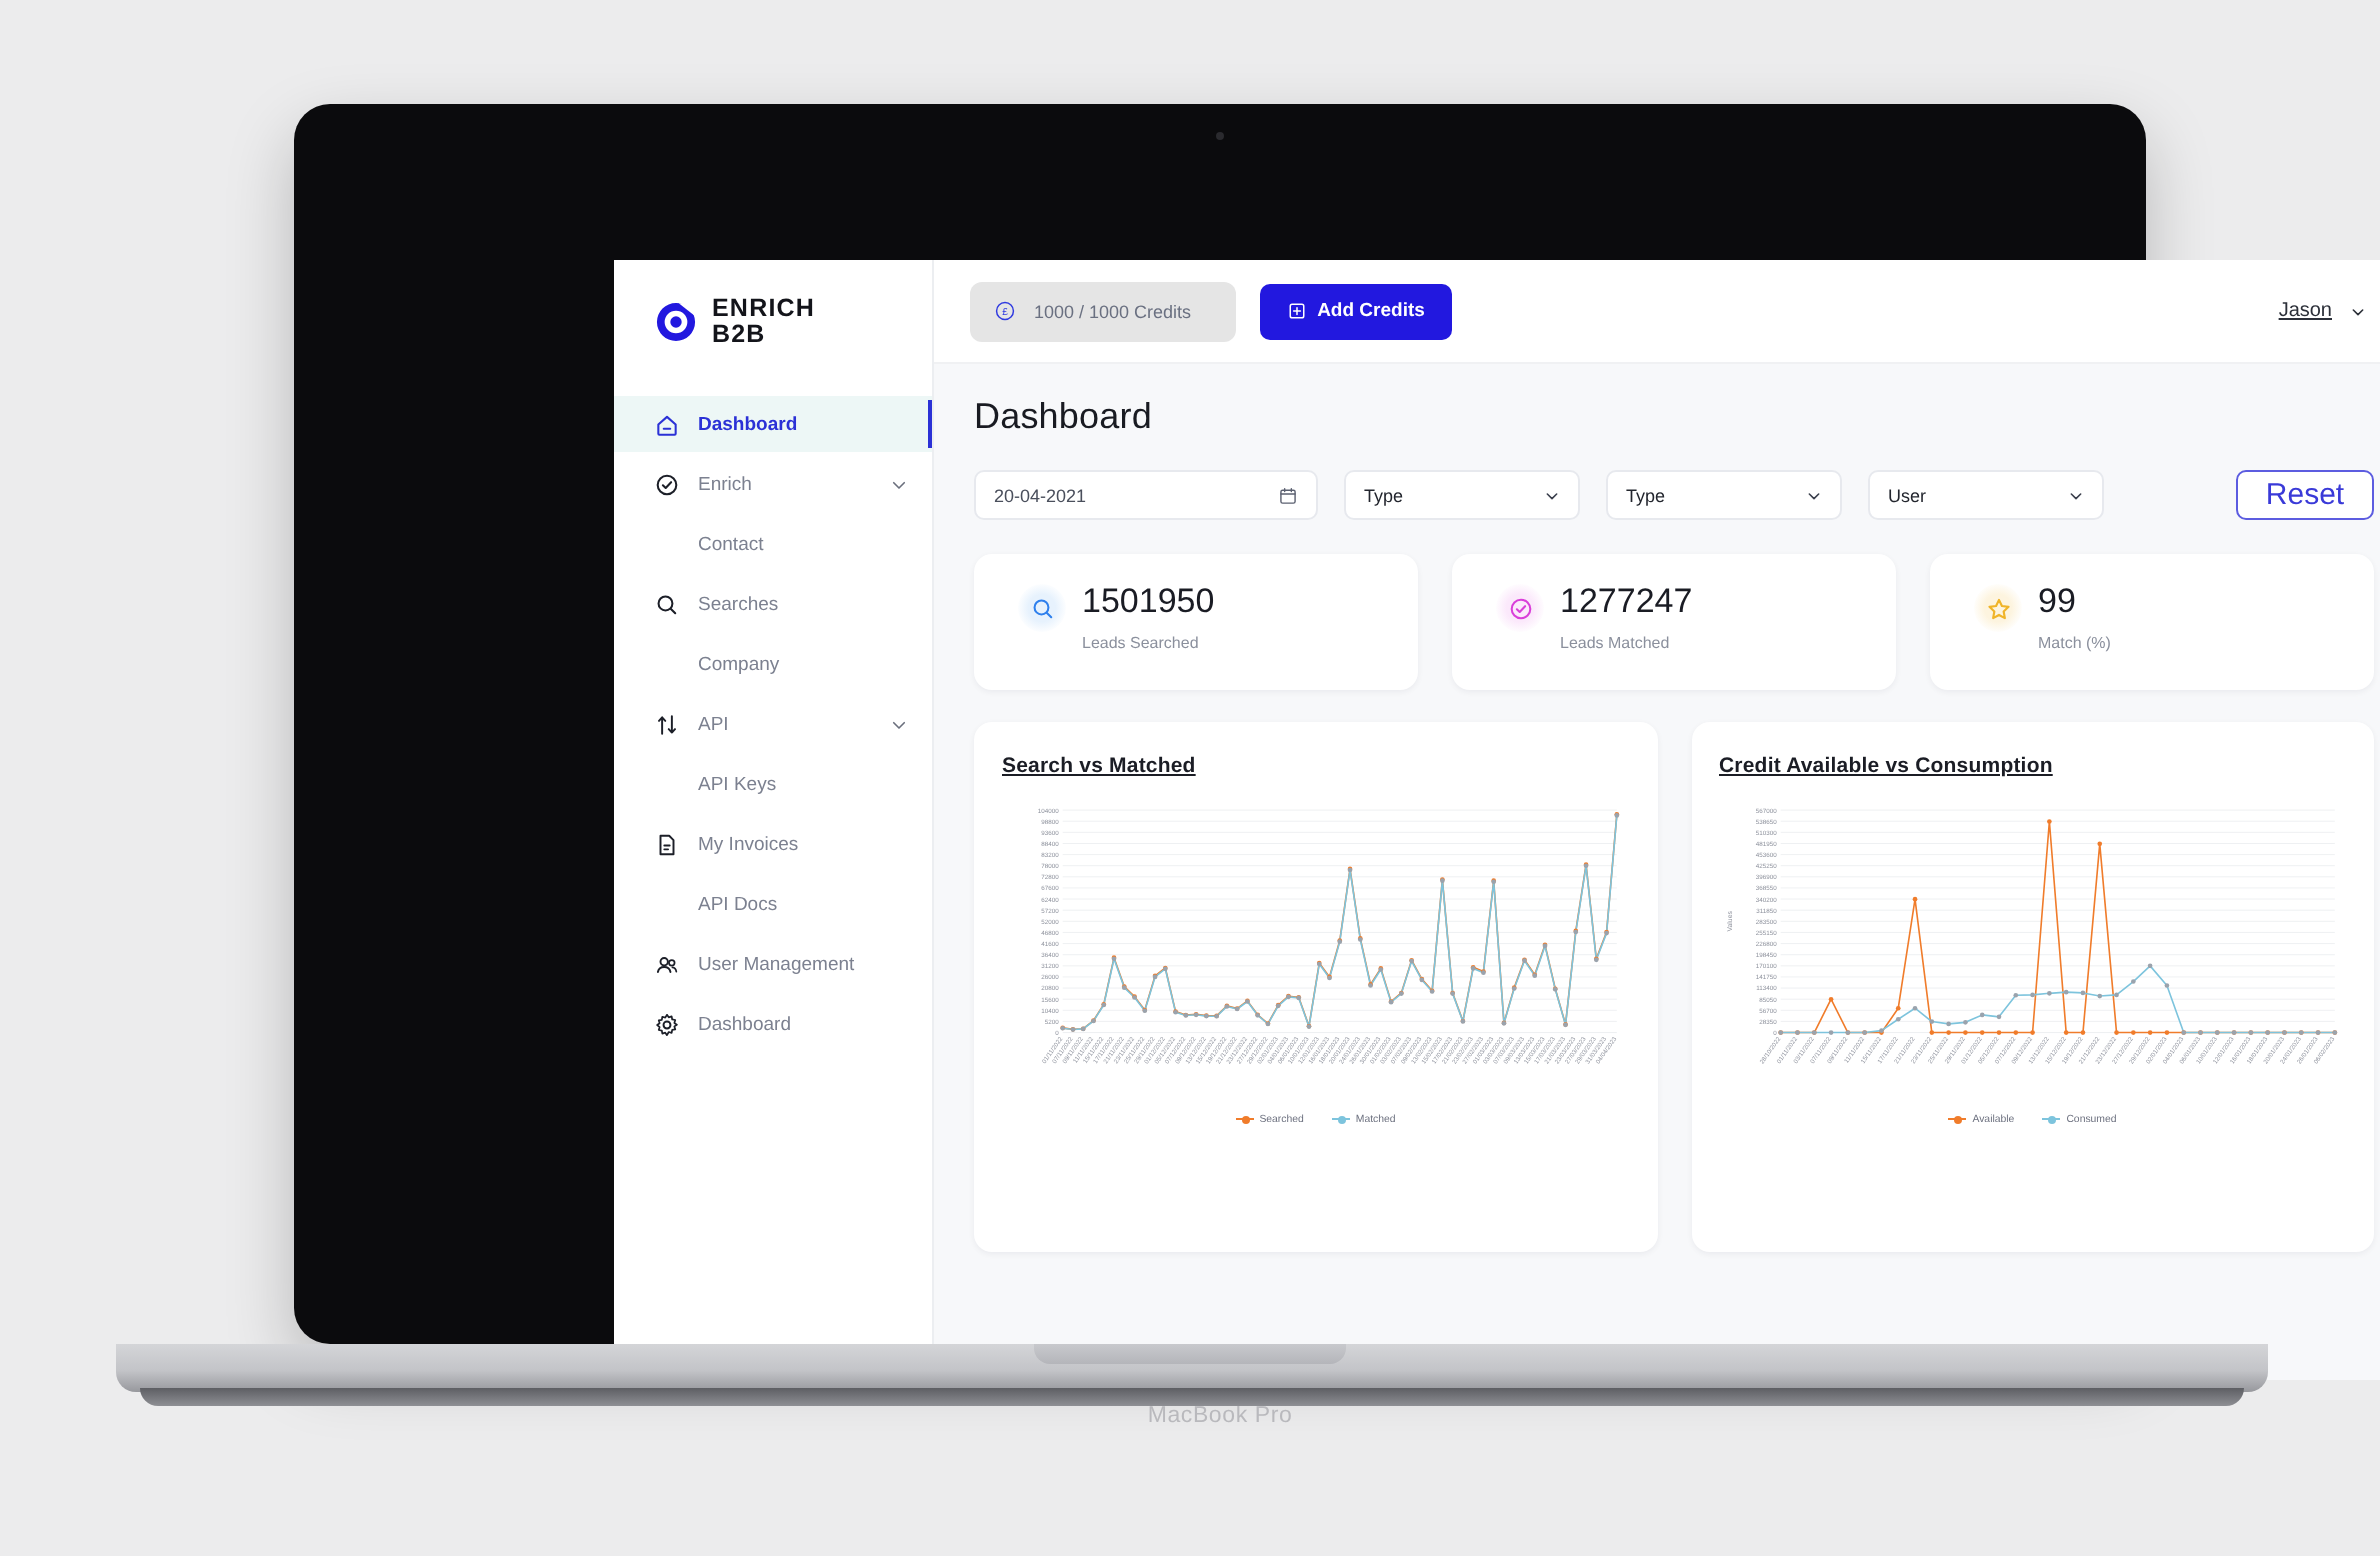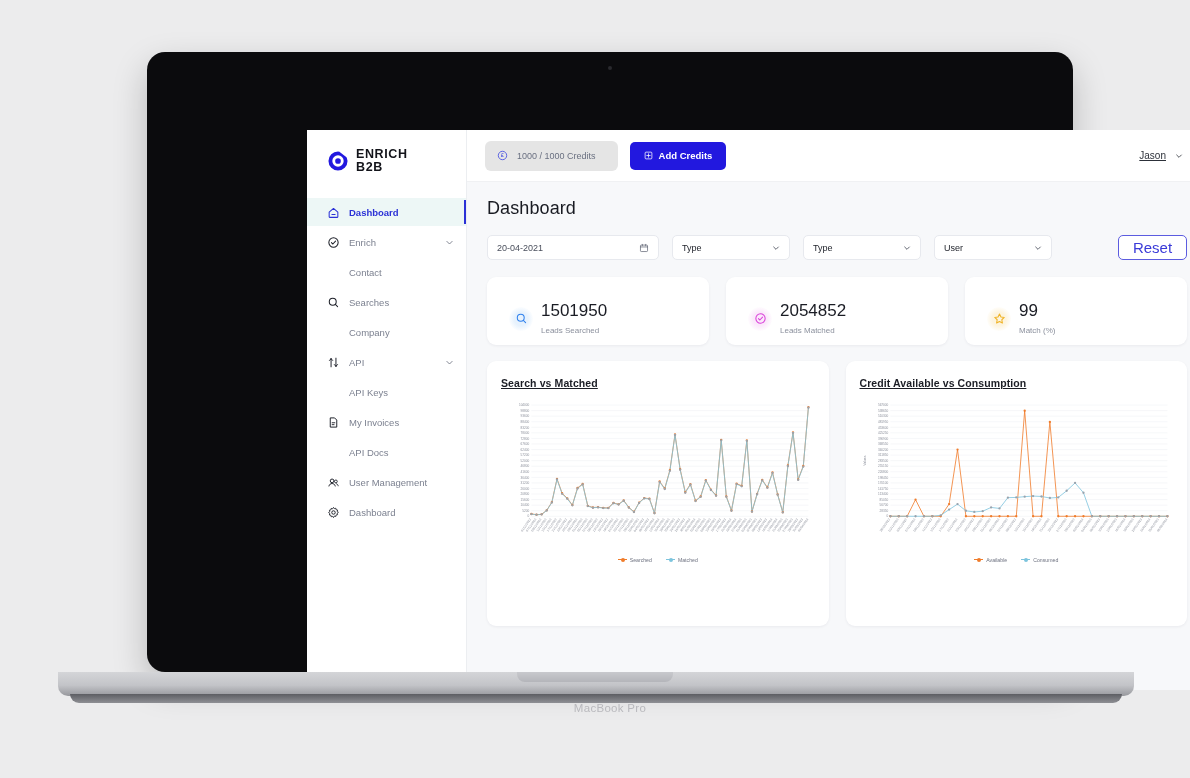--- a/index.html
+++ b/index.html
@@ -122,21 +122,21 @@
     margin-left: auto; width: 69px; height: 25px;
     background: #fff; border: 1px solid #5c5ce0; border-radius: 5px;
     color: #3a3ad8; font-size: 15px; font-family: inherit; cursor: pointer;
     display:flex; align-items:center; justify-content:center;
   }
 
   .stats { display: flex; gap: 17px; margin-top: 17px; }
   .stat-card {
     flex: 1; background: #fff; border-radius: 9px; height: 68px;
     box-shadow: 0 1px 3px rgba(20,25,45,.06);
-    display: flex; align-items: center; padding: 14px 0 0 22px;
+    display: flex; align-items: flex-start; padding: 14px 0 0 22px;
   }
   .stat-icon {
     width: 24px; height: 24px; border-radius: 50%;
     display: flex; align-items: center; justify-content: center; flex-shrink: 0;
     margin-top: 1px;
   }
   .stat-icon.blue { background: radial-gradient(circle, #e7f2fd 40%, #ffffff 75%); }
   .stat-icon.pink { background: radial-gradient(circle, #fbe9fb 40%, #ffffff 75%); }
   .stat-icon.gold { background: radial-gradient(circle, #fdf4df 40%, #ffffff 75%); }
   .stat-text { margin-left: 8px; }
@@ -349,21 +349,21 @@
                   </div>
                 </div>
                 <div class="stat-card">
                   <div class="stat-icon pink">
                     <svg viewBox="0 0 24 24" width="13" height="13">
                       <circle cx="12" cy="12" r="8.6" fill="none" stroke="#d93fd9" stroke-width="1.9"></circle>
                       <path d="M8.2 12.2l2.6 2.6 5-5.4" fill="none" stroke="#d93fd9" stroke-width="1.9" stroke-linecap="round" stroke-linejoin="round"></path>
                     </svg>
                   </div>
                   <div class="stat-text">
-                    <div class="stat-value">2054852</div>
+                    <div class="stat-value">1277247</div>
                     <div class="stat-label">Leads Matched</div>
                   </div>
                 </div>
                 <div class="stat-card">
                   <div class="stat-icon gold">
                     <svg viewBox="0 0 24 24" width="13" height="13">
                       <path d="M12 3.6l2.7 5.6 6.1.8-4.5 4.3 1.1 6.1L12 17.5l-5.4 2.9 1.1-6.1-4.5-4.3 6.1-.8z" fill="none" stroke="#f0b429" stroke-width="2" stroke-linejoin="round"></path>
                     </svg>
                   </div>
                   <div class="stat-text">

